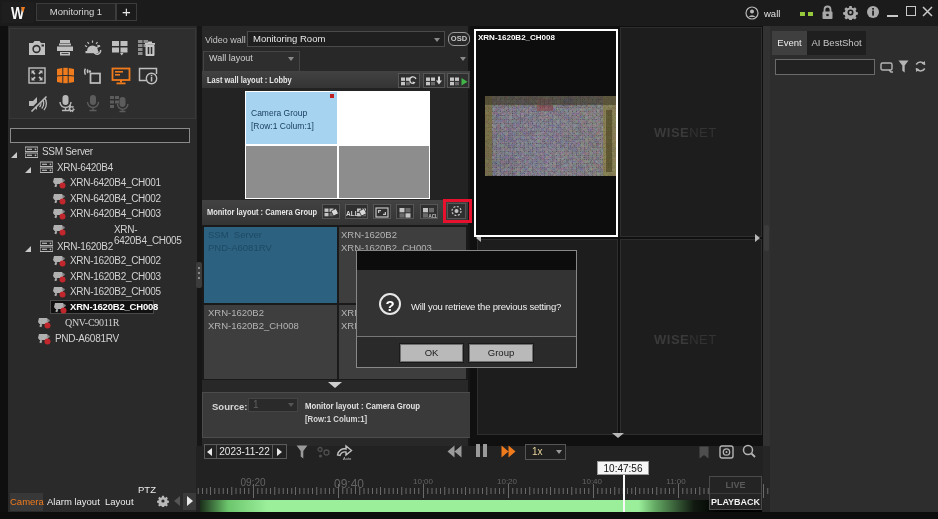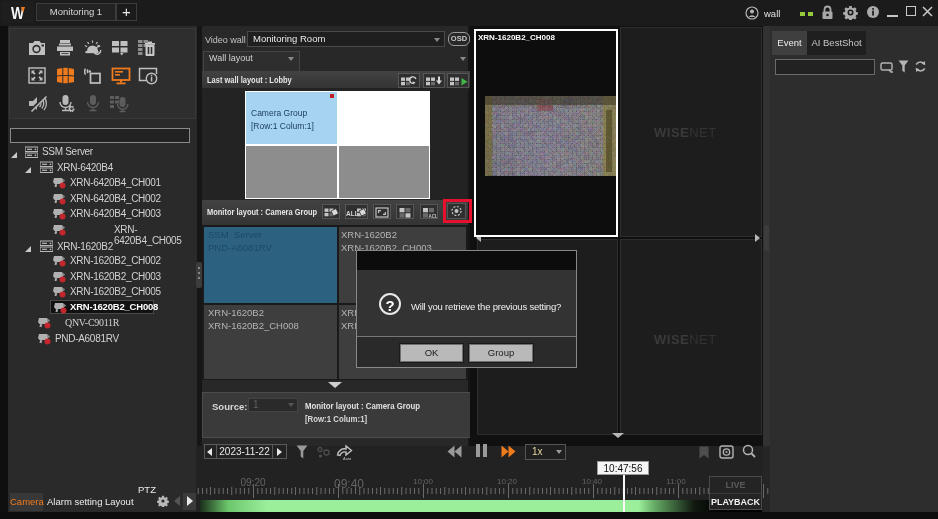--- a/index.html
+++ b/index.html
@@ -259,21 +259,21 @@
 <div class="abs" style="left:65px;top:173px;font-family:Liberation Serif, serif;">QNV-C9011R</div>
 <div class="abs" style="left:37px;top:188px;"><svg width="14" height="13" viewBox="0 0 14 13">
           <use href="#cam"></use>
         </svg></div>
 <div class="abs" style="left:55px;top:189px;">PND-A6081RV</div>
 </div>
 
 
 <div class="abs" style="left:8px;top:492px;width:189px;height:20px;background:#2a2a2a;"></div>
 <div class="abs" style="left:10px;top:493px;width:33px;height:18px;background:#383838;color:#f07b1d;font-size:9.5px;text-align:center;line-height:17px;">Camera</div>
-<div class="abs" style="left:47px;top:496px;font-size:9.5px;color:#ececec;">Alarm setting</div>
+<div class="abs" style="left:47px;top:496px;font-size:9.5px;color:#ececec;">Alarm layout</div>
 <div class="abs" style="left:105px;top:496px;font-size:9.5px;color:#ececec;">Layout</div>
 <div class="abs" style="left:138px;top:484px;font-size:9.5px;color:#ececec;">PTZ</div>
 <svg class="abs" style="left:157px;top:495px" width="12" height="12" viewBox="0 0 15 15">
       <path fill="#b8b8b8" d="M6.3 1 h2.4 l.3 1.7 1.5.6 1.4-1 1.7 1.7-1 1.4.6 1.5 1.7.3 v2.4 l-1.7.3 -.6 1.5 1 1.4 -1.7 1.7 -1.4-1 -1.5.6 -.3 1.7 h-2.4 l-.3-1.7 -1.5-.6 -1.4 1 -1.7-1.7 1-1.4 -.6-1.5 -1.7-.3 v-2.4 l1.7-.3 .6-1.5 -1-1.4 1.7-1.7 1.4 1 1.5-.6z"></path>
       <circle cx="7.5" cy="7.5" r="2" fill="#2a2a2a"></circle>
     </svg>
 <div class="abs" style="left:174px;top:496px;width:0;height:0;border-top:5px solid transparent;border-bottom:5px solid transparent;border-right:6px solid #555;"></div>
 <div class="abs" style="left:183px;top:493px;width:13px;height:17px;background:#3a3a3a;"></div>
 <div class="abs" style="left:187px;top:496px;width:0;height:0;border-top:5px solid transparent;border-bottom:5px solid transparent;border-left:6px solid #e8e8e8;"></div>
 

